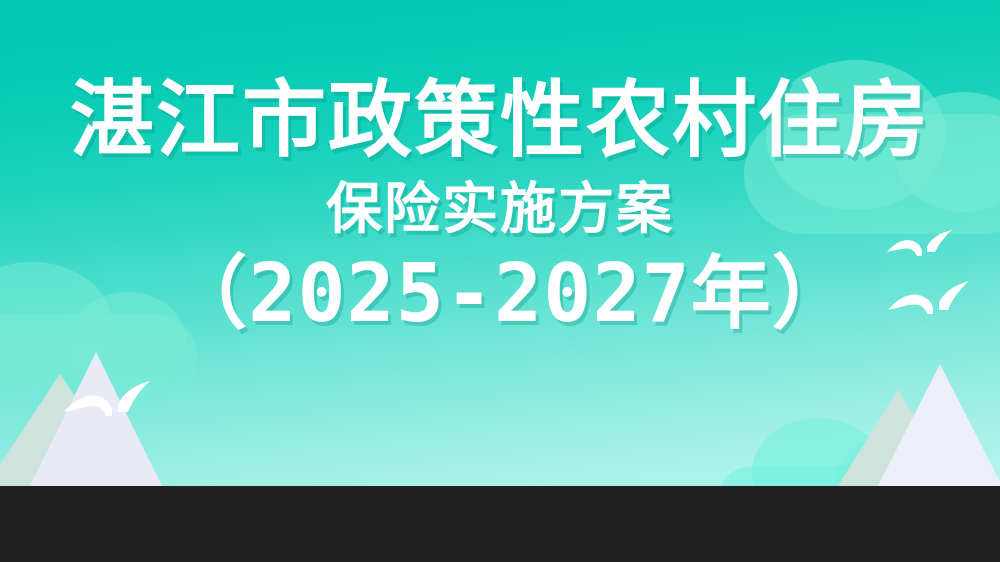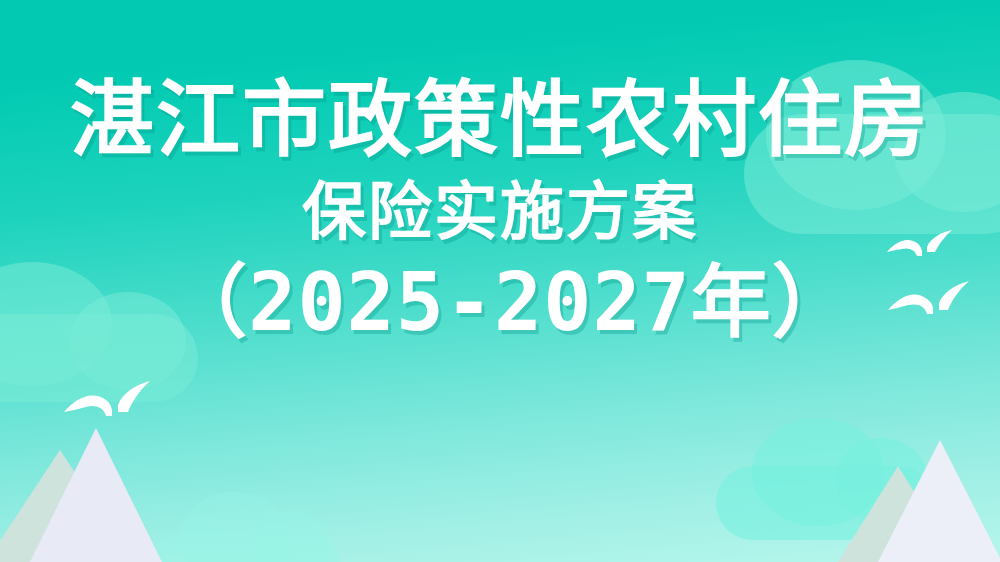--- a/index.html
+++ b/index.html
@@ -4,21 +4,21 @@
 <title>湛江市政策性农村住房保险实施方案（2025-2027年）</title>
 <style>
   html, body {
     margin: 0;
     padding: 0;
     background: #202020;
   }
   #poster {
     position: relative;
     width: 1000px;
-    height: 562px;
+    height: 486px;
     overflow: hidden;
     font-family: "Liberation Sans", "DejaVu Sans", sans-serif;
     background: linear-gradient(175deg,
                 #01c8b0 0%,
                 #03cbb3 14%,
                 #1ed3bd 34%,
                 #4fdecd 54%,
                 #7fe8dc 72%,
                 #a3f0e6 88%,
                 #b6f6ec 100%);
@@ -118,21 +118,21 @@
   }
   .title-line {
     color: #ffffff;
     font-weight: 700;
     letter-spacing: 2px;
     line-height: 1.06;
     white-space: nowrap;
     text-shadow: 3px 4px 0 rgba(0,150,135,0.32);
   }
   .title-line-1 { font-size: 84px; }
-  .title-line-2 { font-size: 64px; margin-top: 14px; }
+  .title-line-2 { font-size: 56px; margin-top: 14px; }
   .title-line-3 {
     font-size: 80px;
     margin-top: 14px;
     font-family: "DejaVu Sans Mono", "Liberation Mono", monospace;
     letter-spacing: 1px;
     font-weight: 700;
     padding-left: 20px;
   }
 
   .badge-wrap {

